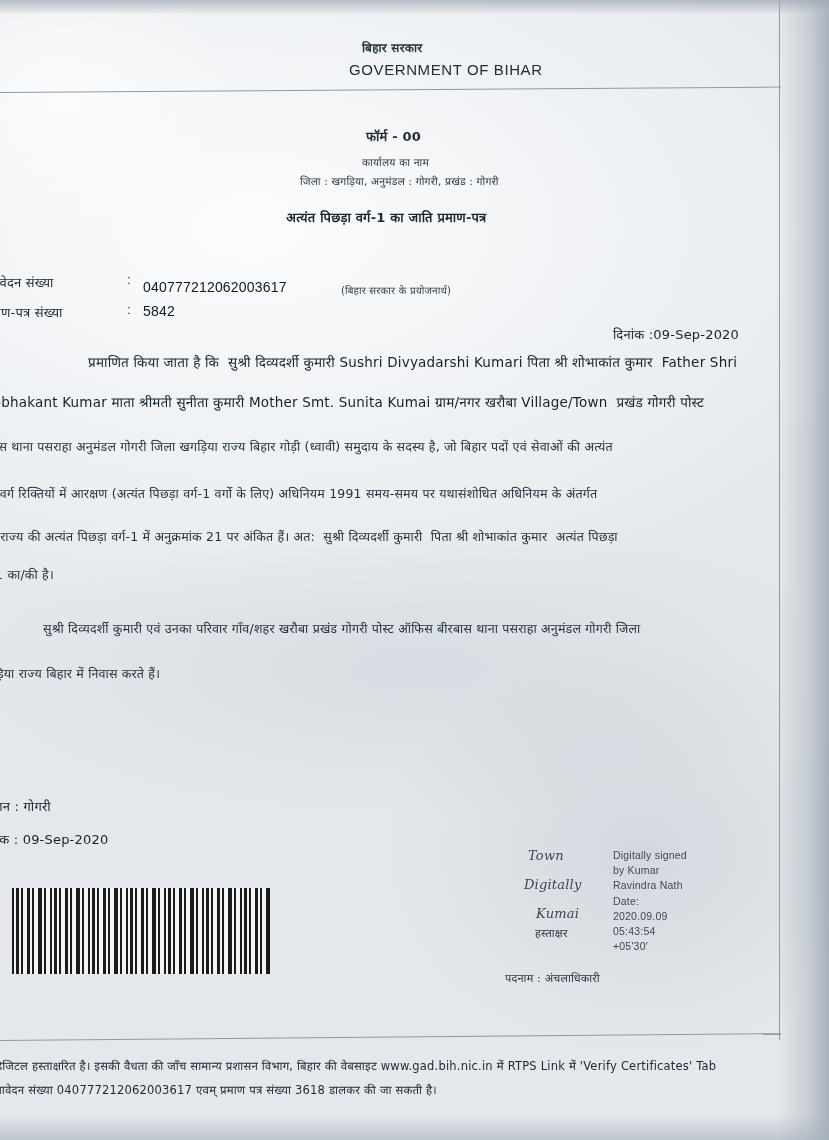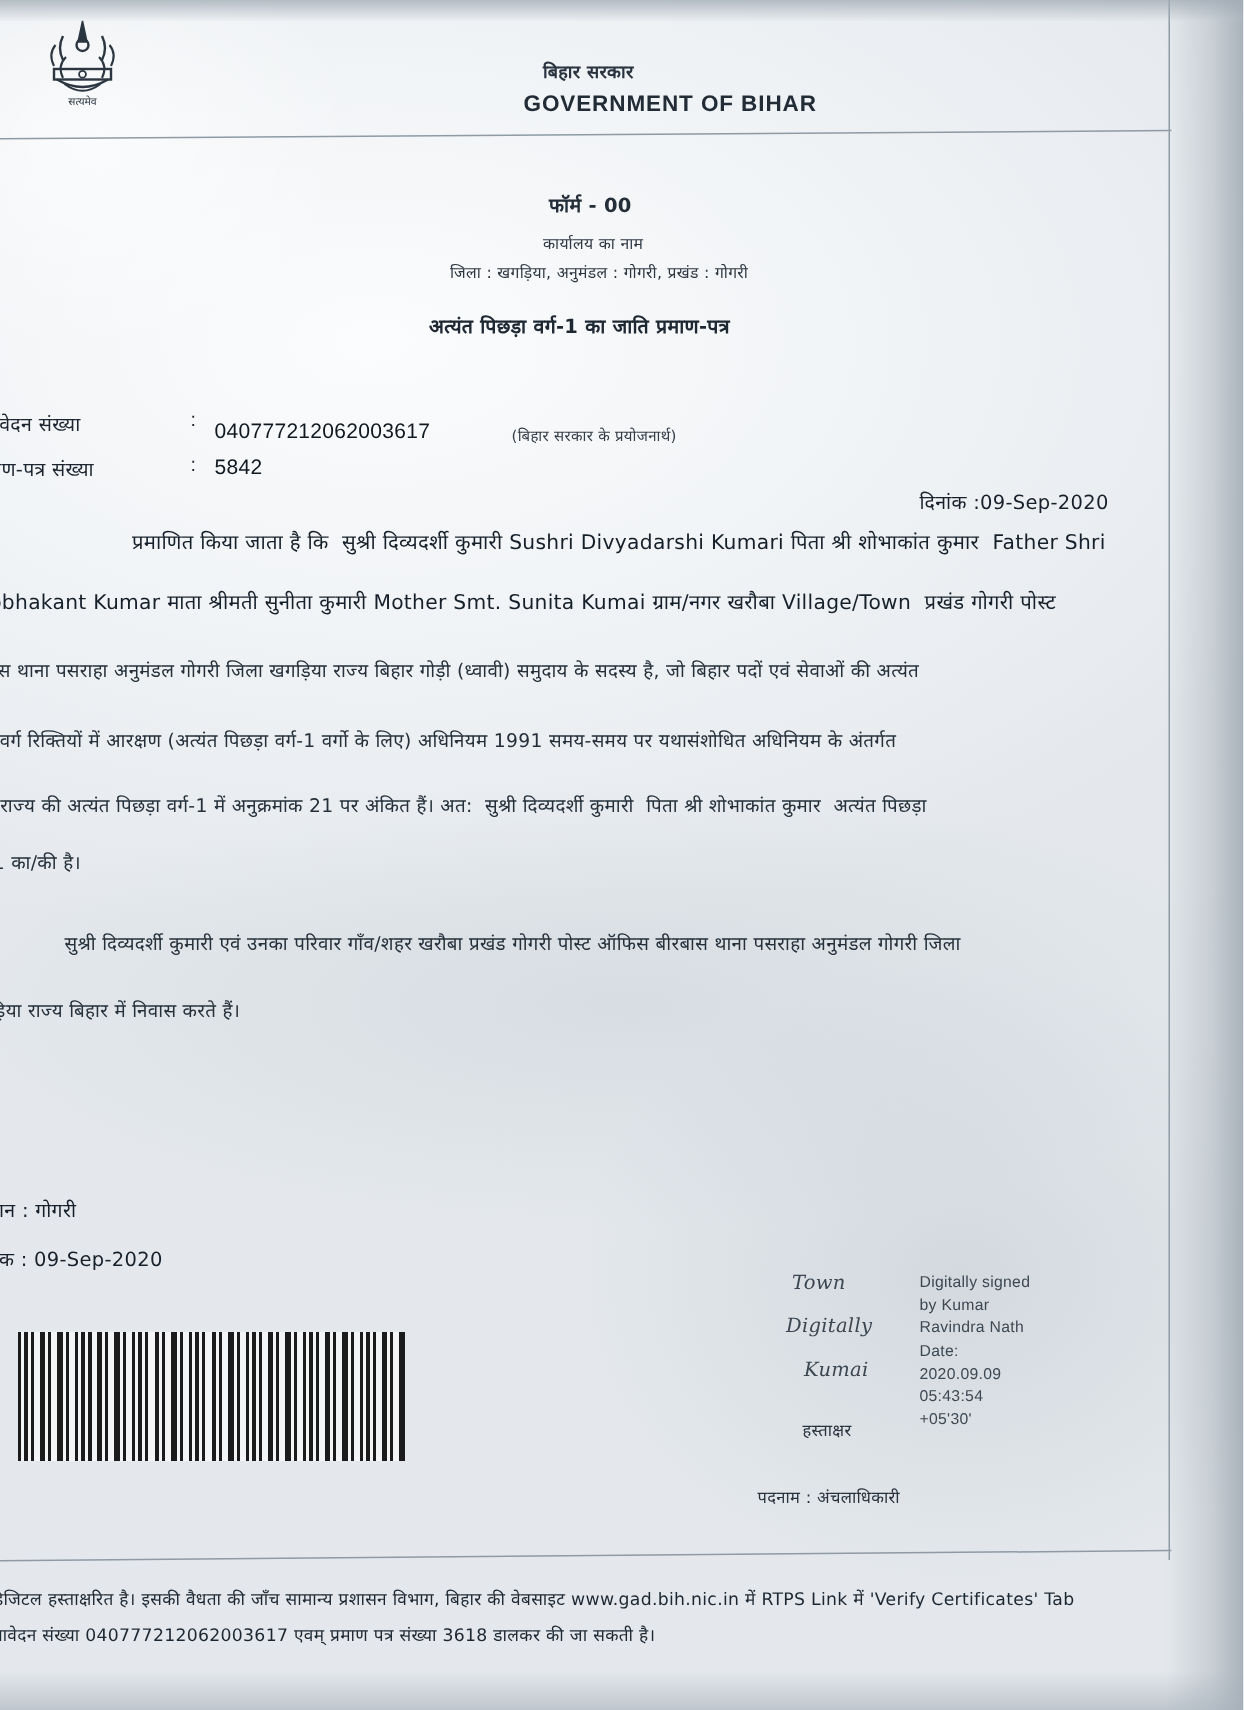--- a/index.html
+++ b/index.html
@@ -91,21 +91,21 @@
     width: 74px; height: 74px;
   }
 
   .govt-hi {
     font-size: 12px;
     color: #2a3440;
     font-weight: bold;
   }
   .govt-en {
     font-size: 15px;
-    font-weight: bold;
+    font-weight: normal;
     letter-spacing: 0.6px;
     color: #222c36;
   }
   .form-no { font-size: 13px; font-weight: bold; color: #242e38;}
   .office-label { font-size: 10.5px; color: #2c3640;}
   .office-line { font-size: 10.5px; color: #2c3640;}
   .cert-title { font-size: 13px; font-weight: bold; color: #1e2832;}
   .cert-sub { font-size: 10px; color: #333d47;}
 
   .field-label { font-size: 13px; color: #1d2630;}
@@ -125,21 +125,21 @@
     font-family: "DejaVu Serif", serif;
     font-style: italic;
     font-size: 13px;
     color: #3c4650;
   }
   .sig-meta {
     font-size: 10.5px;
     color: #3e4852;
     line-height: 1.45;
   }
-  .sig-hindi { font-size: 11px; color: #28323c; margin-top: 20px;}
+  .sig-hindi { font-size: 11px; color: #28323c;}
 
   
   .barcode {
     position: absolute;
     left: 12px; top: 888px;
     width: 258px; height: 86px;
     background-color: #f2f4f6;
     background-image: repeating-linear-gradient(90deg,
       #1b1b1b 0px, #1b1b1b 2px, #f2f4f6 2px, #f2f4f6 4px,
       #1b1b1b 4px, #1b1b1b 7px, #f2f4f6 7px, #f2f4f6 9px,
@@ -162,39 +162,20 @@
 <div id="page">
   <div class="paper"></div>
   <div class="shade3"></div>
   <div class="shade1"></div>
   <div class="shade2"></div>
 
   <div class="border-line-v" style="left:779px; top:0px; width:1px; height:1040px;"></div>
   <div class="border-line-h" style="left:0px; top:92px; width:781px; height:1px; transform:rotate(-0.4deg); transform-origin:left center;"></div>
   <div class="border-line-h" style="left:0px; top:1040px; width:781px; height:1px; transform:rotate(-0.5deg); transform-origin:left center;"></div>
 
-  <div class="emblem">
-    <svg viewBox="0 0 74 74" width="74" height="74">
-      <g fill="#2b3640" stroke="#2b3640" stroke-width="1">
-        <path d="M37 6 L34 20 L40 20 Z" fill="#2b3640"></path>
-        <circle cx="37" cy="22" r="4" fill="none" stroke="#2b3640" stroke-width="1.6"></circle>
-        <path d="M24 16 Q20 24 24 32" fill="none" stroke="#2b3640" stroke-width="1.6"></path>
-        <path d="M50 16 Q54 24 50 32" fill="none" stroke="#2b3640" stroke-width="1.6"></path>
-        <path d="M19 22 Q14 28 18 36" fill="none" stroke="#2b3640" stroke-width="1.4"></path>
-        <path d="M55 22 Q60 28 56 36" fill="none" stroke="#2b3640" stroke-width="1.4"></path>
-        <path d="M26 30 q-6 6 -2 14" fill="none" stroke="#2b3640" stroke-width="1.4"></path>
-        <path d="M48 30 q6 6 2 14" fill="none" stroke="#2b3640" stroke-width="1.4"></path>
-        <rect x="18" y="38" width="38" height="7" fill="none" stroke="#2b3640" stroke-width="1.6"></rect>
-        <circle cx="37" cy="41.5" r="2.3" fill="none" stroke="#2b3640" stroke-width="1.2"></circle>
-        <path d="M20 45 q17 10 34 0" fill="none" stroke="#2b3640" stroke-width="1.6"></path>
-        <path d="M25 48 q12 9 24 0" fill="none" stroke="#2b3640" stroke-width="1.2"></path>
-        <text x="37" y="62" font-size="7" text-anchor="middle" fill="#2b3640" stroke="none" font-family="DejaVu Sans, sans-serif">सत्यमेव</text>
-      </g>
-    </svg>
-  </div>
 
   <div class="txt govt-hi hindi" style="left:362px; top:39px;">बिहार सरकार</div>
   <div class="txt govt-en" style="left:349px; top:61px;">GOVERNMENT OF BIHAR</div>
 
   <div class="txt form-no hindi" style="left:366px; top:127px;">फॉर्म - 00</div>
   <div class="txt office-label hindi" style="left:362px; top:155px;">कार्यालय का नाम</div>
   <div class="txt office-line hindi" style="left:300px; top:174px;">जिला : खगड़िया, अनुमंडल : गोगरी, प्रखंड : गोगरी</div>
   <div class="txt cert-title hindi" style="left:286px; top:208px;">अत्यंत पिछड़ा वर्ग-1 का जाति प्रमाण-पत्र</div>
   <div class="txt cert-sub hindi" style="left:341px; top:249px;margin-top:34px;">(बिहार सरकार के प्रयोजनार्थ)</div>
 

